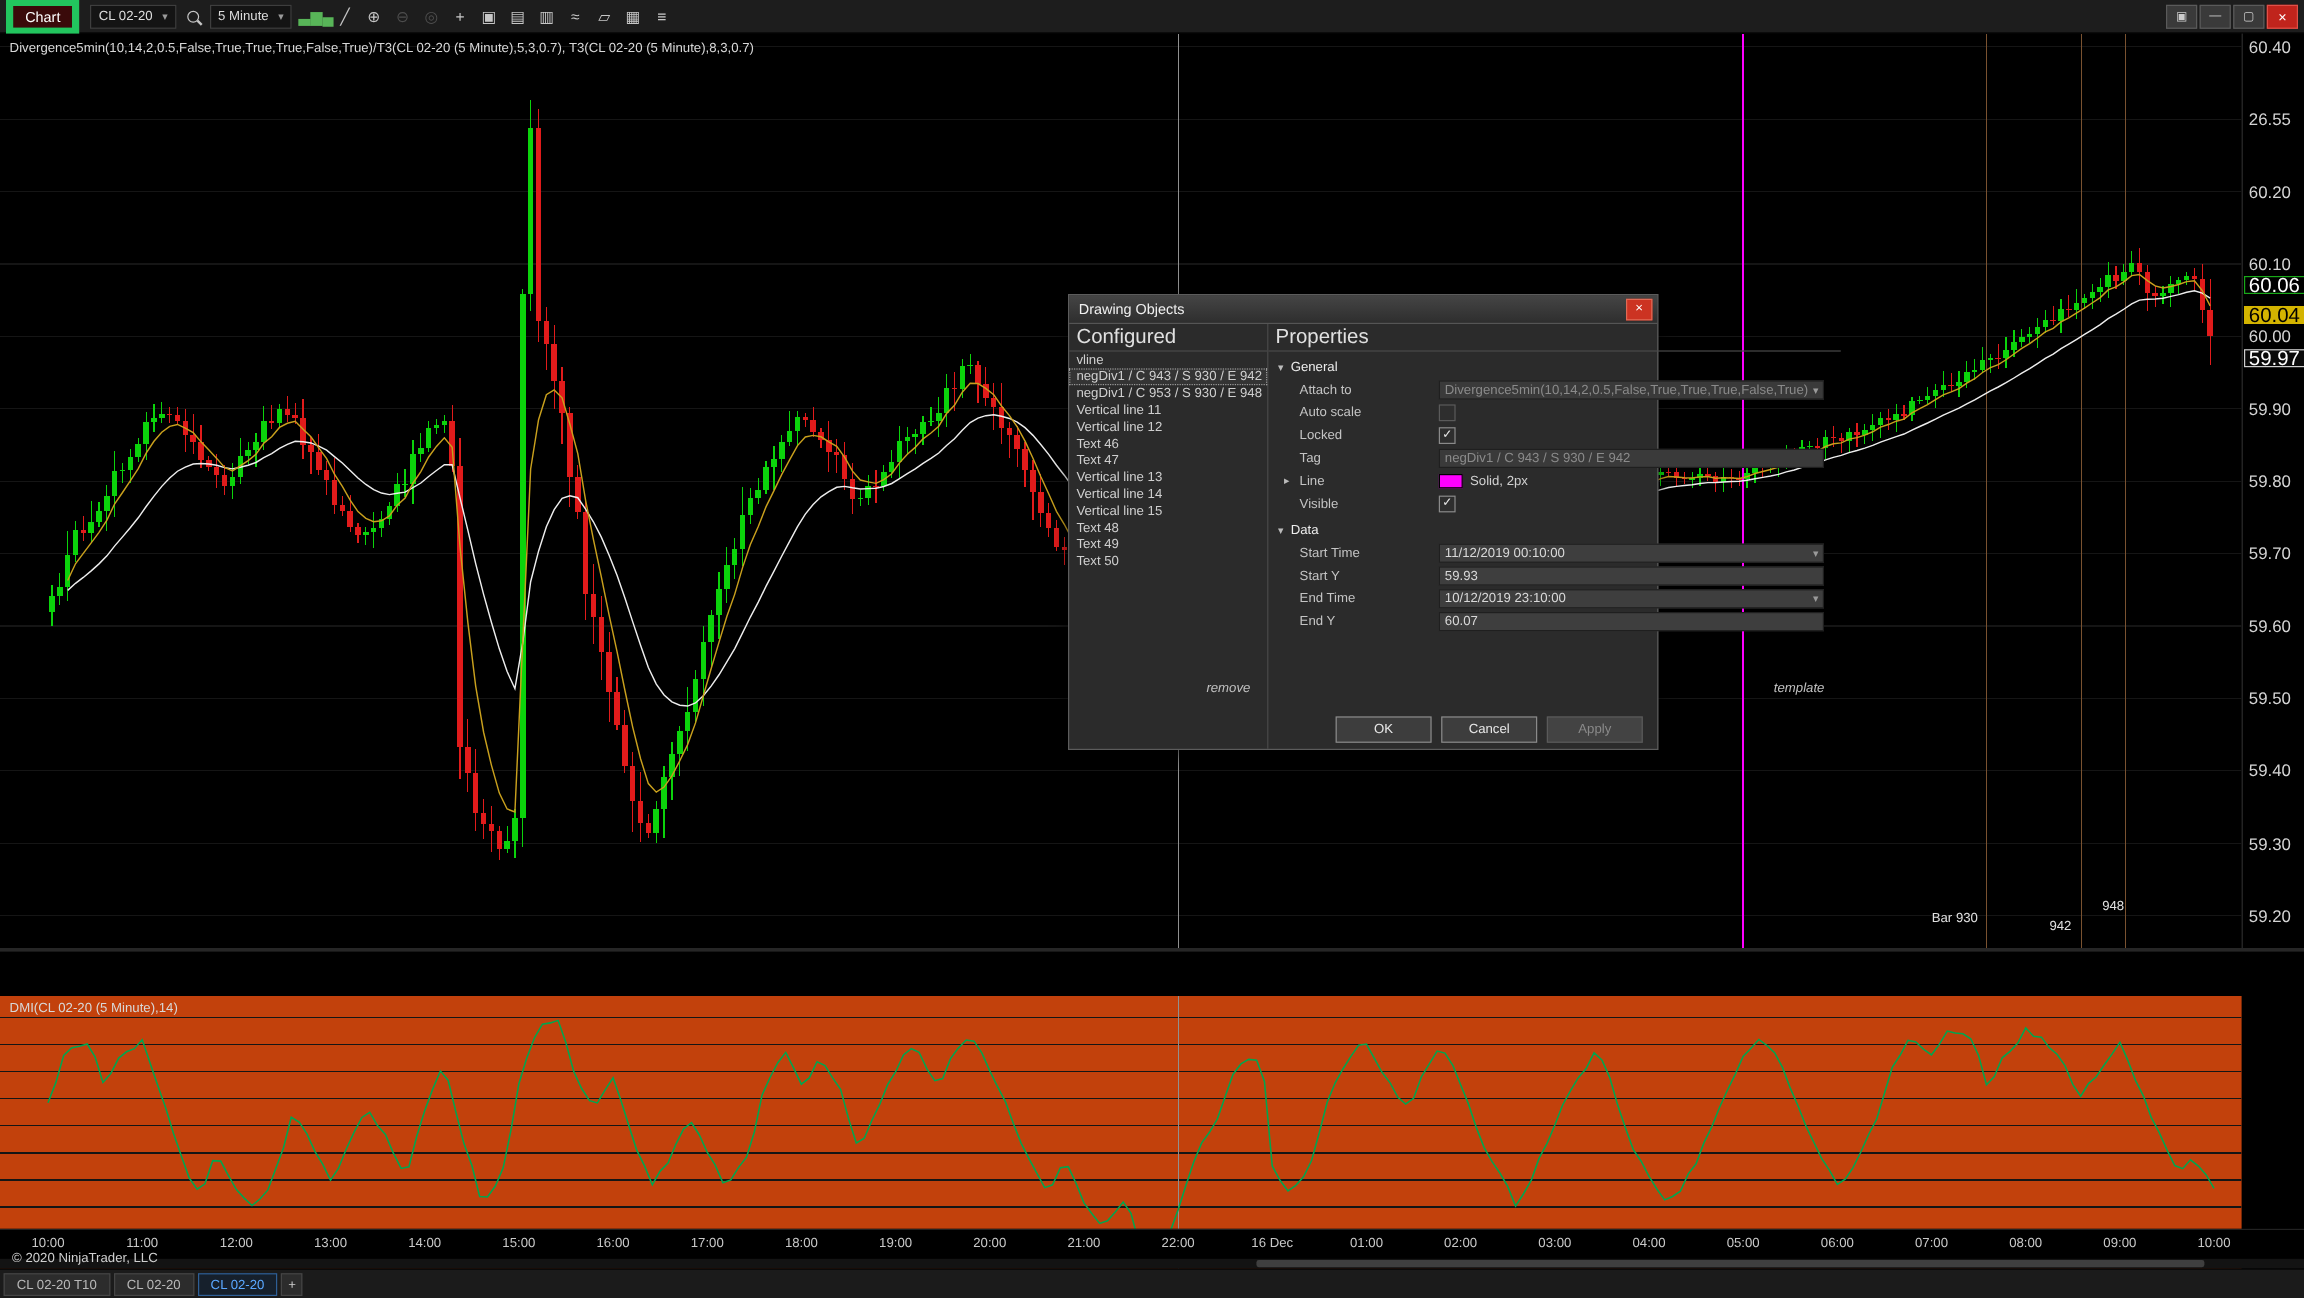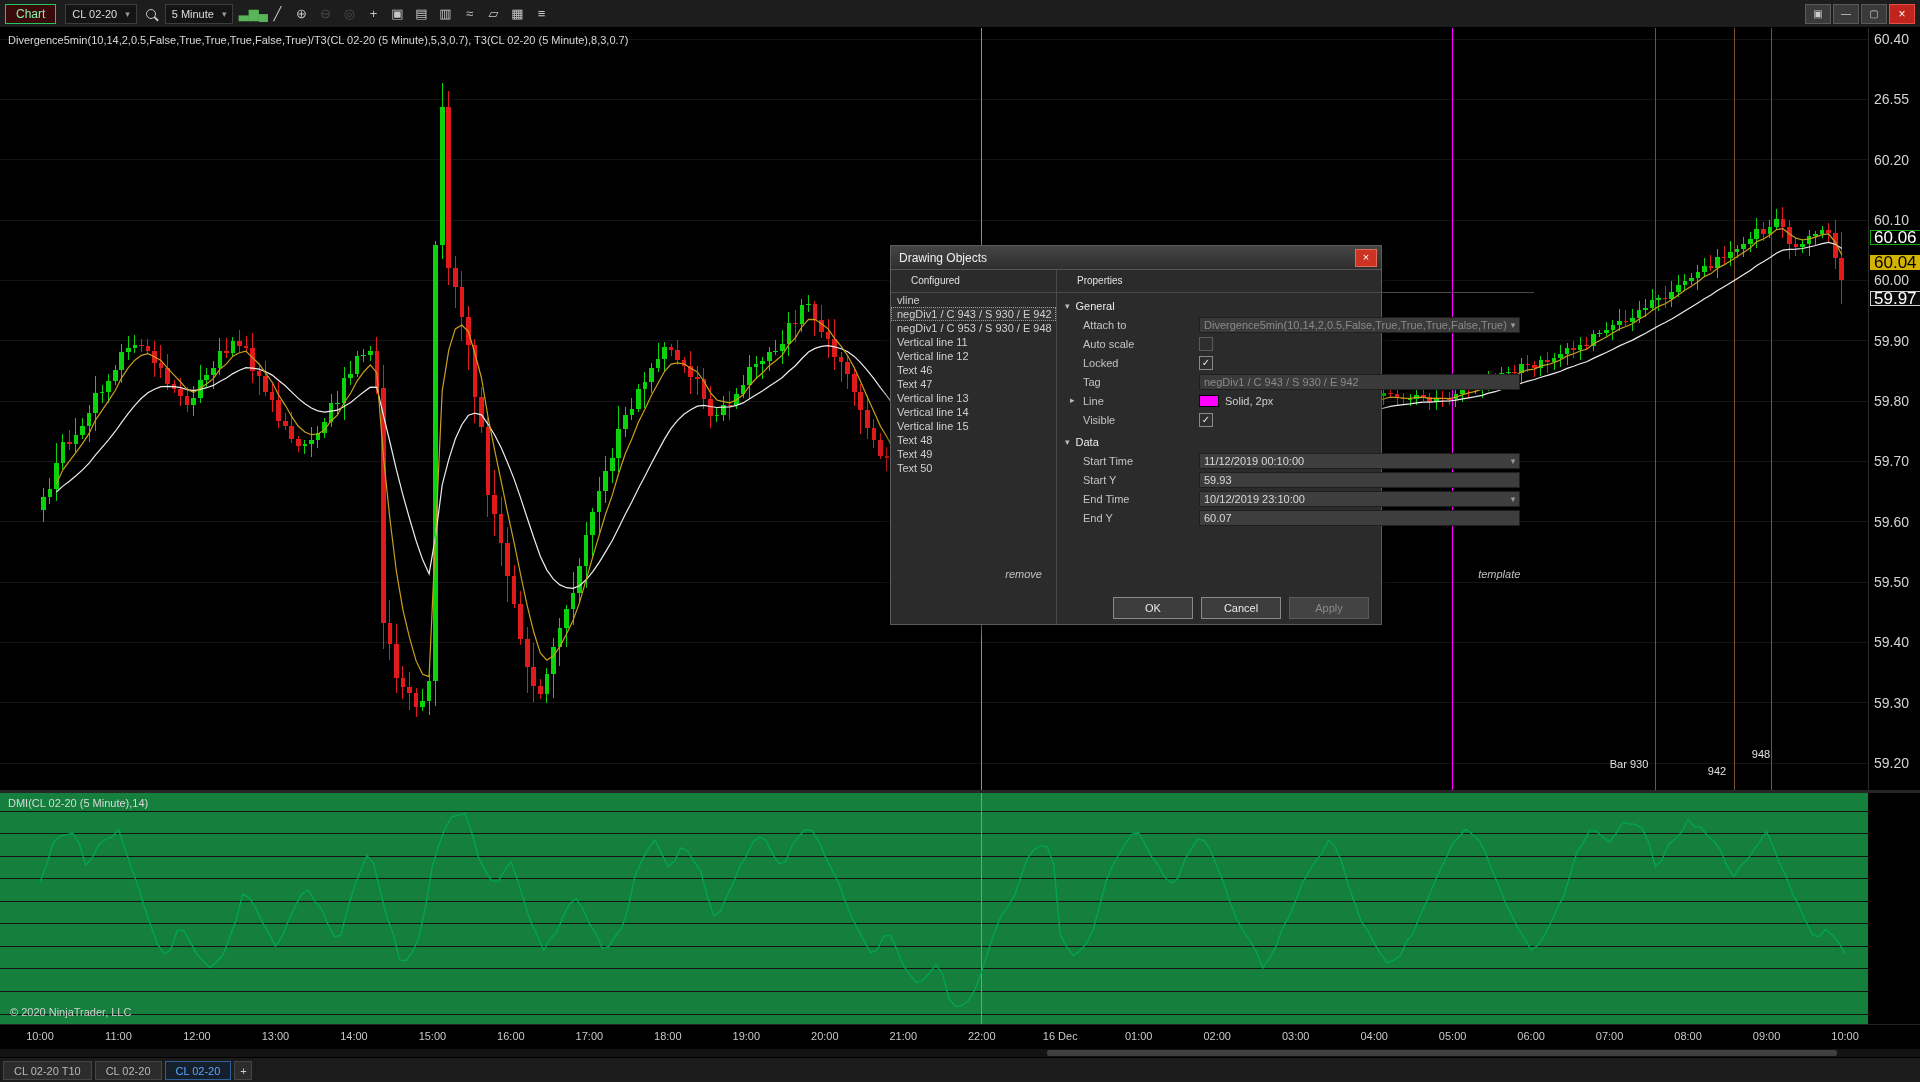--- a/index.html
+++ b/index.html
@@ -2,41 +2,41 @@
 <html><head>
 <meta charset="utf-8">
 <style>
   html,body{margin:0;padding:0;width:1920px;height:1082px;background:#000;overflow:hidden;
     font-family:"Liberation Sans",sans-serif;color:#ddd;}
   .app{position:relative;width:1920px;height:1082px;background:#000;}
 
   
   .toolbar{position:absolute;top:0;left:0;right:0;height:28px;background:#1d1d1d;
     border-bottom:1px solid #000;display:flex;align-items:center;padding:0 5px;gap:3px;box-sizing:border-box;}
-  .chart-tab{background:#3a0a0a;border:1px solid #22c55e;color:#86efac;font-size:12px;
+  .chart-tab{background:#3a0a0a;border:6px solid #22c55e;color:#ffffff;font-size:12px;
     padding:2px 10px;margin-right:6px;line-height:14px;}
   .combo{background:#141414;border:1px solid #3e3e3e;color:#ddd;font-size:11px;
     padding:0 6px;display:flex;align-items:center;gap:8px;height:18px;}
   .combo .arrow{color:#9a9a9a;font-size:9px;}
   .tool-btn{width:22px;height:20px;display:flex;align-items:center;justify-content:center;
     color:#c6c6c6;font-size:13px;}
   .tool-btn.disabled{color:#4d4d4d;}
   .tool-icons{display:flex;align-items:center;gap:2px;margin-left:6px;}
   .mag{width:8px;height:8px;border:1.5px solid #c6c6c6;border-radius:50%;position:relative;display:inline-block;}
   .mag::after{content:"";position:absolute;width:5px;height:1.5px;background:#c6c6c6;
     transform:rotate(45deg);right:-4px;bottom:-2px;}
   .win-btns{margin-left:auto;display:flex;gap:2px;}
   .win-btn{width:24px;height:18px;background:#3a3a3a;border:1px solid #5a5a5a;color:#ccc;
     font-size:10px;display:flex;align-items:center;justify-content:center;}
   .win-btn.close{background:#c0241c;border-color:#e05048;color:#fff;font-size:12px;}
 
   
   .price-pane{position:absolute;top:28px;left:0;width:1868px;height:762px;background:#000;overflow:hidden;}
   .splitter{position:absolute;top:790px;left:0;width:1920px;height:3px;background:#262626;}
-  .dmi-pane{position:absolute;top:793px;left:0;width:1868px;height:231px;background:#15803d;overflow:hidden;}
+  .dmi-pane{position:absolute;top:830px;left:0;width:1868px;height:231px;background:#c2410c;overflow:hidden;}
   .pane-label{position:absolute;top:6px;left:8px;font-size:11px;color:#d8d8d8;white-space:nowrap;z-index:2;}
   .dmi-pane .pane-label{top:4px;}
   .copyright{position:absolute;left:10px;bottom:6px;font-size:11px;color:#cfcfcf;z-index:2;}
 
   
   .axis-col{position:absolute;left:1868px;width:52px;background:#000;border-left:1px solid #2c2c2c;box-sizing:border-box;}
   #price-axis{top:28px;height:762px;}
   #dmi-axis{top:793px;height:231px;}
   .tick{position:absolute;left:5px;font-size:14px;color:#d4d4d4;line-height:12px;}
   .badge{position:absolute;left:1px;font-size:17px;line-height:13px;padding:0 3px;z-index:3;}
@@ -60,21 +60,21 @@
   
   .dialog{position:absolute;left:890px;top:245px;width:492px;height:380px;background:#2b2b2b;
     border:1px solid #5c5c5c;box-shadow:0 4px 14px rgba(0,0,0,.65);z-index:20;box-sizing:border-box;}
   .dlg-title{height:24px;background:linear-gradient(#454545,#2e2e2e);display:flex;align-items:center;
     padding:0 4px 0 8px;font-size:12px;color:#f0f0f0;border-bottom:1px solid #555;box-sizing:border-box;}
   .dlg-close{margin-left:auto;width:20px;height:16px;background:#cc3322;border:1px solid #e06a55;color:#fff;
     display:flex;align-items:center;justify-content:center;font-size:11px;line-height:11px;}
   .dlg-body{position:absolute;top:24px;bottom:0;left:0;right:0;display:flex;}
   .dlg-left{width:166px;border-right:1px solid #4a4a4a;position:relative;box-sizing:border-box;}
   .dlg-right{flex:1;position:relative;}
-  .col-header{height:22px;line-height:22px;padding:0 20px;font-size:10px;color:#e0e0e0;border-bottom:1px solid #4a4a4a;}
+  .col-header{height:22px;line-height:22px;padding:0 6px;font-size:17px;color:#e0e0e0;border-bottom:1px solid #4a4a4a;}
   .cfg-item{font-size:11px;color:#cfcfcf;line-height:14px;padding:0 6px;white-space:nowrap;overflow:hidden;}
   .cfg-item.selected{outline:1px dotted #9a9a9a;outline-offset:-1px;background:#343434;}
   .remove-link,.template-link{position:absolute;bottom:44px;right:14px;font-size:11px;font-style:italic;color:#c0c0c0;}
   .sec-header{height:18px;display:flex;align-items:center;font-size:11px;color:#ededed;padding-left:8px;margin-top:4px;}
   .sec-header .tri{color:#bbb;font-size:9px;margin-right:6px;}
   .prop-row{display:flex;align-items:center;height:19px;}
   .prop-label{flex:0 0 142px;padding-left:26px;font-size:11px;color:#c4c4c4;white-space:nowrap;position:relative;box-sizing:border-box;}
   .prop-label .exp{position:absolute;left:13px;color:#bbb;font-size:9px;}
   .prop-ctrl{flex:1;margin-right:14px;display:flex;align-items:center;}
   .ctrl{height:16px;width:100%;background:#3e3e3e;border:1px solid #1f1f1f;color:#d8d8d8;font-size:11px;

